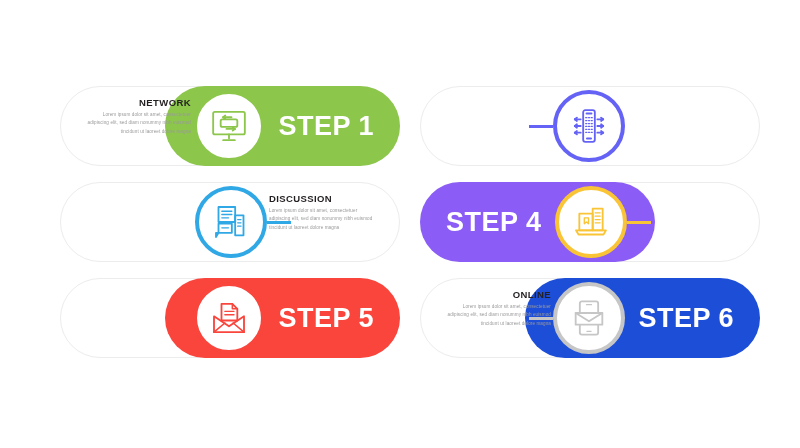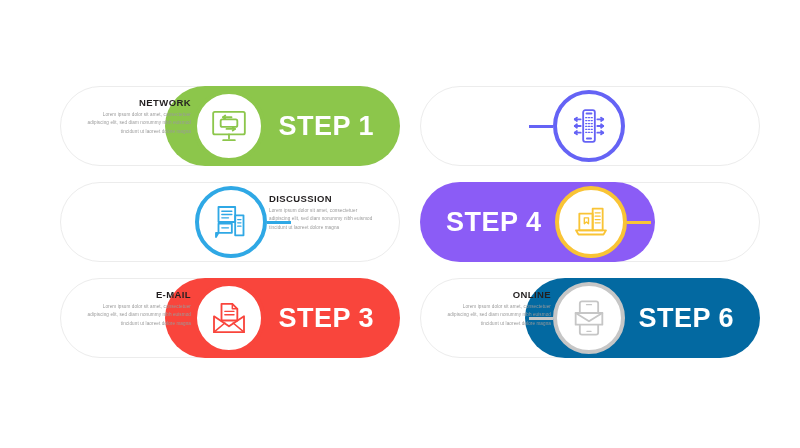--- a/index.html
+++ b/index.html
@@ -210,43 +210,39 @@
       </div>
     </div>
 
   </div>
 
   <div class="row row3">
 
     <div class="card left dir-ltr" id="c4">
       <div class="shell"></div>
       <div class="pill" style="background: rgb(249, 69, 60);">
-        <span class="steptext">STEP 3</span>
+        <span class="steptext">STEP 5</span>
       </div>
       <div class="connector" style="background: rgb(249, 69, 60);"></div>
       <div class="circle" style="border-color: rgb(249, 69, 60); color: rgb(249, 69, 60);">
         <span>
           <svg viewBox="0 0 48 48" fill="none" stroke="currentColor" stroke-width="2.2" stroke-linecap="round" stroke-linejoin="round">
             <path d="M15 7h13l6 6v14H15z"></path>
             <path d="M28 7v6h6" stroke-width="1.8"></path>
             <path d="M19 16h11M19 20h11" stroke-width="1.7"></path>
             <path d="M6 22l18 12 18-12v19H6z" stroke-linejoin="round"></path>
             <path d="M6 41l13-11M42 41L29 30" stroke-width="1.9"></path>
           </svg>
         </span>
       </div>
-      <div class="textblock">
-        <p class="title">E-MAIL</p>
-        <p class="body">Lorem ipsum dolor sit amet, consectetuer adipiscing elit, sed diam nonummy nibh euismod tincidunt ut laoreet dolore magna</p>
-      </div>
     </div>
 
     <div class="card right dir-ltr" id="c5">
       <div class="shell"></div>
-      <div class="pill" style="background: #0369a1;">
+      <div class="pill" style="background: #1d4ed8;">
         <span class="steptext">STEP 6</span>
       </div>
       <div class="connector" style="background: rgb(198, 198, 198);"></div>
       <div class="circle" style="border-color: rgb(198, 198, 198); color: rgb(198, 198, 198);">
         <span>
           <svg viewBox="0 0 48 48" fill="none" stroke="currentColor" stroke-width="2.2" stroke-linecap="round" stroke-linejoin="round">
             <rect x="13" y="4" width="22" height="40" rx="2.5"></rect>
             <path d="M21 8h6" stroke-width="1.6"></path>
             <path d="M21.5 40h5" stroke-width="1.6"></path>
             <path d="M8 18h32v14H8z" fill="#ffffff"></path>

